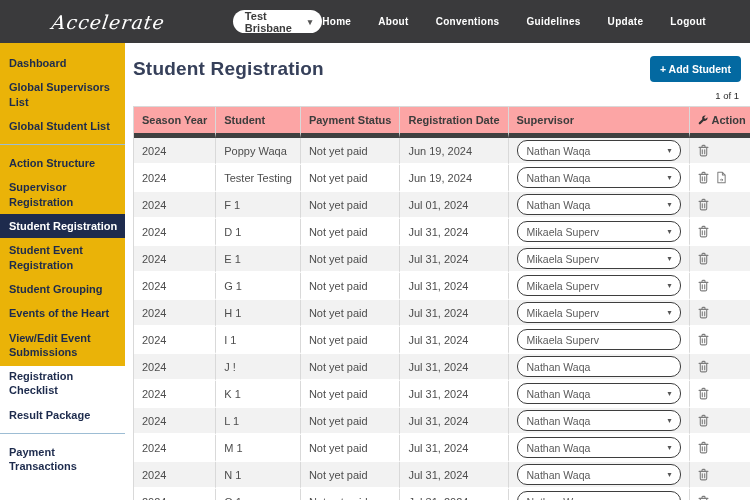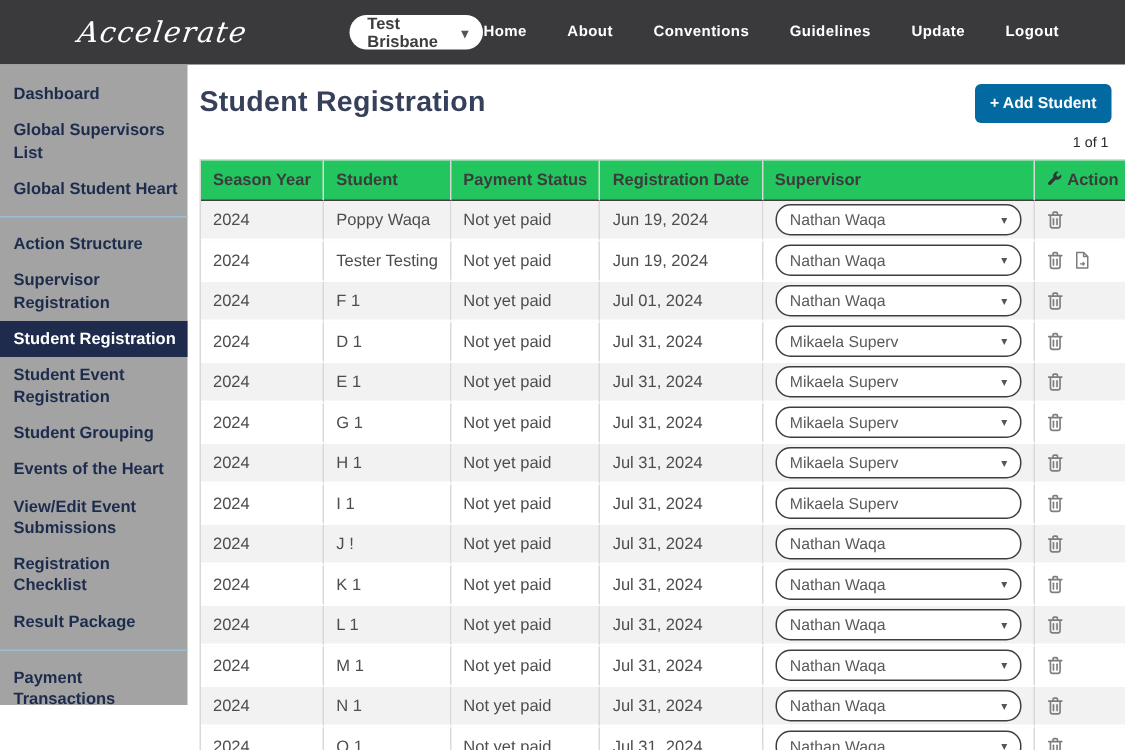--- a/index.html
+++ b/index.html
@@ -11,40 +11,40 @@
   .logo { font-family: "DejaVu Serif", serif; font-style: italic; font-size: 19px;
           color: #fff; margin-left: 52px; transform: skewX(-8deg); letter-spacing: 1px; }
   .venue-select { margin-left: 68px; width: 156px; height: 23px; background: #fff;
           border-radius: 12px; display: flex; align-items: center; justify-content: flex-end;
           padding: 0 10px 0 12px; font-size: 11px; font-weight: 600; color: #3c3c3c; cursor: pointer; }
   .venue-select .caret { font-size: 9px; color: #555; }
   .topnav { margin-left: auto; margin-right: 44px; display: flex; gap: 27px; }
   .nav-link { color: #fff; font-size: 10px; font-weight: 700; letter-spacing: .3px; cursor: pointer; }
 
   
-  .sidebar { position: absolute; left: 0; top: 43px; width: 125px; height: 427px;
-          background: #a3a3a3; padding-top: 8px; }
+  .sidebar { position: absolute; left: 0; top: 43px; width: 125px; height: 323px;
+          background: #eab308; padding-top: 8px; }
   .side-item { padding: 5px 6px 5px 9px; font-size: 11px; font-weight: 600;
           color: #1d2b4d; line-height: 1.3; cursor: pointer; }
   .side-item.active { background: #1e2b4d; color: #ffffff; }
   .side-divider { border-top: 1px solid #9dbdd4; margin: 6px 0; }
 
   
   .main { margin-left: 125px; padding: 13px 9px 0 8px; }
   .main-head { display: flex; justify-content: space-between; align-items: center; }
   .page-title { font-size: 19px; font-weight: 600; color: #36405a; letter-spacing: .2px; }
   .add-btn { background: #0369a1; color: #fff; font-size: 10.5px; font-weight: 600;
           border: none; border-radius: 4px; padding: 7px 10px; cursor: pointer; }
   .pagination { text-align: right; font-size: 9.5px; color: #2b2b2b; margin: 8px 2px 5px 0; }
 
   
   table { width: 100%; border-collapse: separate; border-spacing: 0;
           border: 1px solid #d9d9d9; font-size: 11px; }
-  th { text-align: left; font-weight: 700; color: #3c3c3c; background: #22c55e;
-       padding: 7px 8px; border-bottom: 1px solid #404040; border-right: 1px solid #d9d9d9;
+  th { text-align: left; font-weight: 700; color: #3c3c3c; background: #fca5a5;
+       padding: 7px 8px; border-bottom: 5px solid #404040; border-right: 1px solid #d9d9d9;
        font-size: 11px; white-space: nowrap; }
   th:last-child { border-right: none; }
   td { padding: 2px 8px; height: 26px; color: #4d4d4d; border-right: 1px solid #d9d9d9;
        border-bottom: 2px solid #fff; white-space: nowrap; }
   td:last-child { border-right: none; }
   tbody tr:nth-child(odd) td { background: #f2f2f2; }
   .wrench { display: inline-block; vertical-align: -1px; margin-right: 4px; }
 
   .sup-pill { width: 164px; height: 21px; background: #fff; border: 1.5px solid #3e3e3e;
        border-radius: 10px; display: flex; align-items: center; justify-content: space-between;
@@ -69,21 +69,21 @@
       <span class="nav-link">Conventions</span>
       <span class="nav-link">Guidelines</span>
       <span class="nav-link">Update</span>
       <span class="nav-link">Logout</span>
     </div>
 </div>
 
 <div class="sidebar">
     <div class="side-item">Dashboard</div>
     <div class="side-item">Global Supervisors List</div>
-    <div class="side-item">Global Student Heart</div>
+    <div class="side-item">Global Student List</div>
     <div class="side-divider"></div>
     <div class="side-item">Action Structure</div>
     <div class="side-item">Supervisor Registration</div>
     <div class="side-item active">Student Registration</div>
     <div class="side-item">Student Event Registration</div>
     <div class="side-item">Student Grouping</div>
     <div class="side-item">Events of the Heart</div>
     <div class="side-item">View/Edit Event Submissions</div>
     <div class="side-item">Registration Checklist</div>
     <div class="side-item">Result Package</div>

